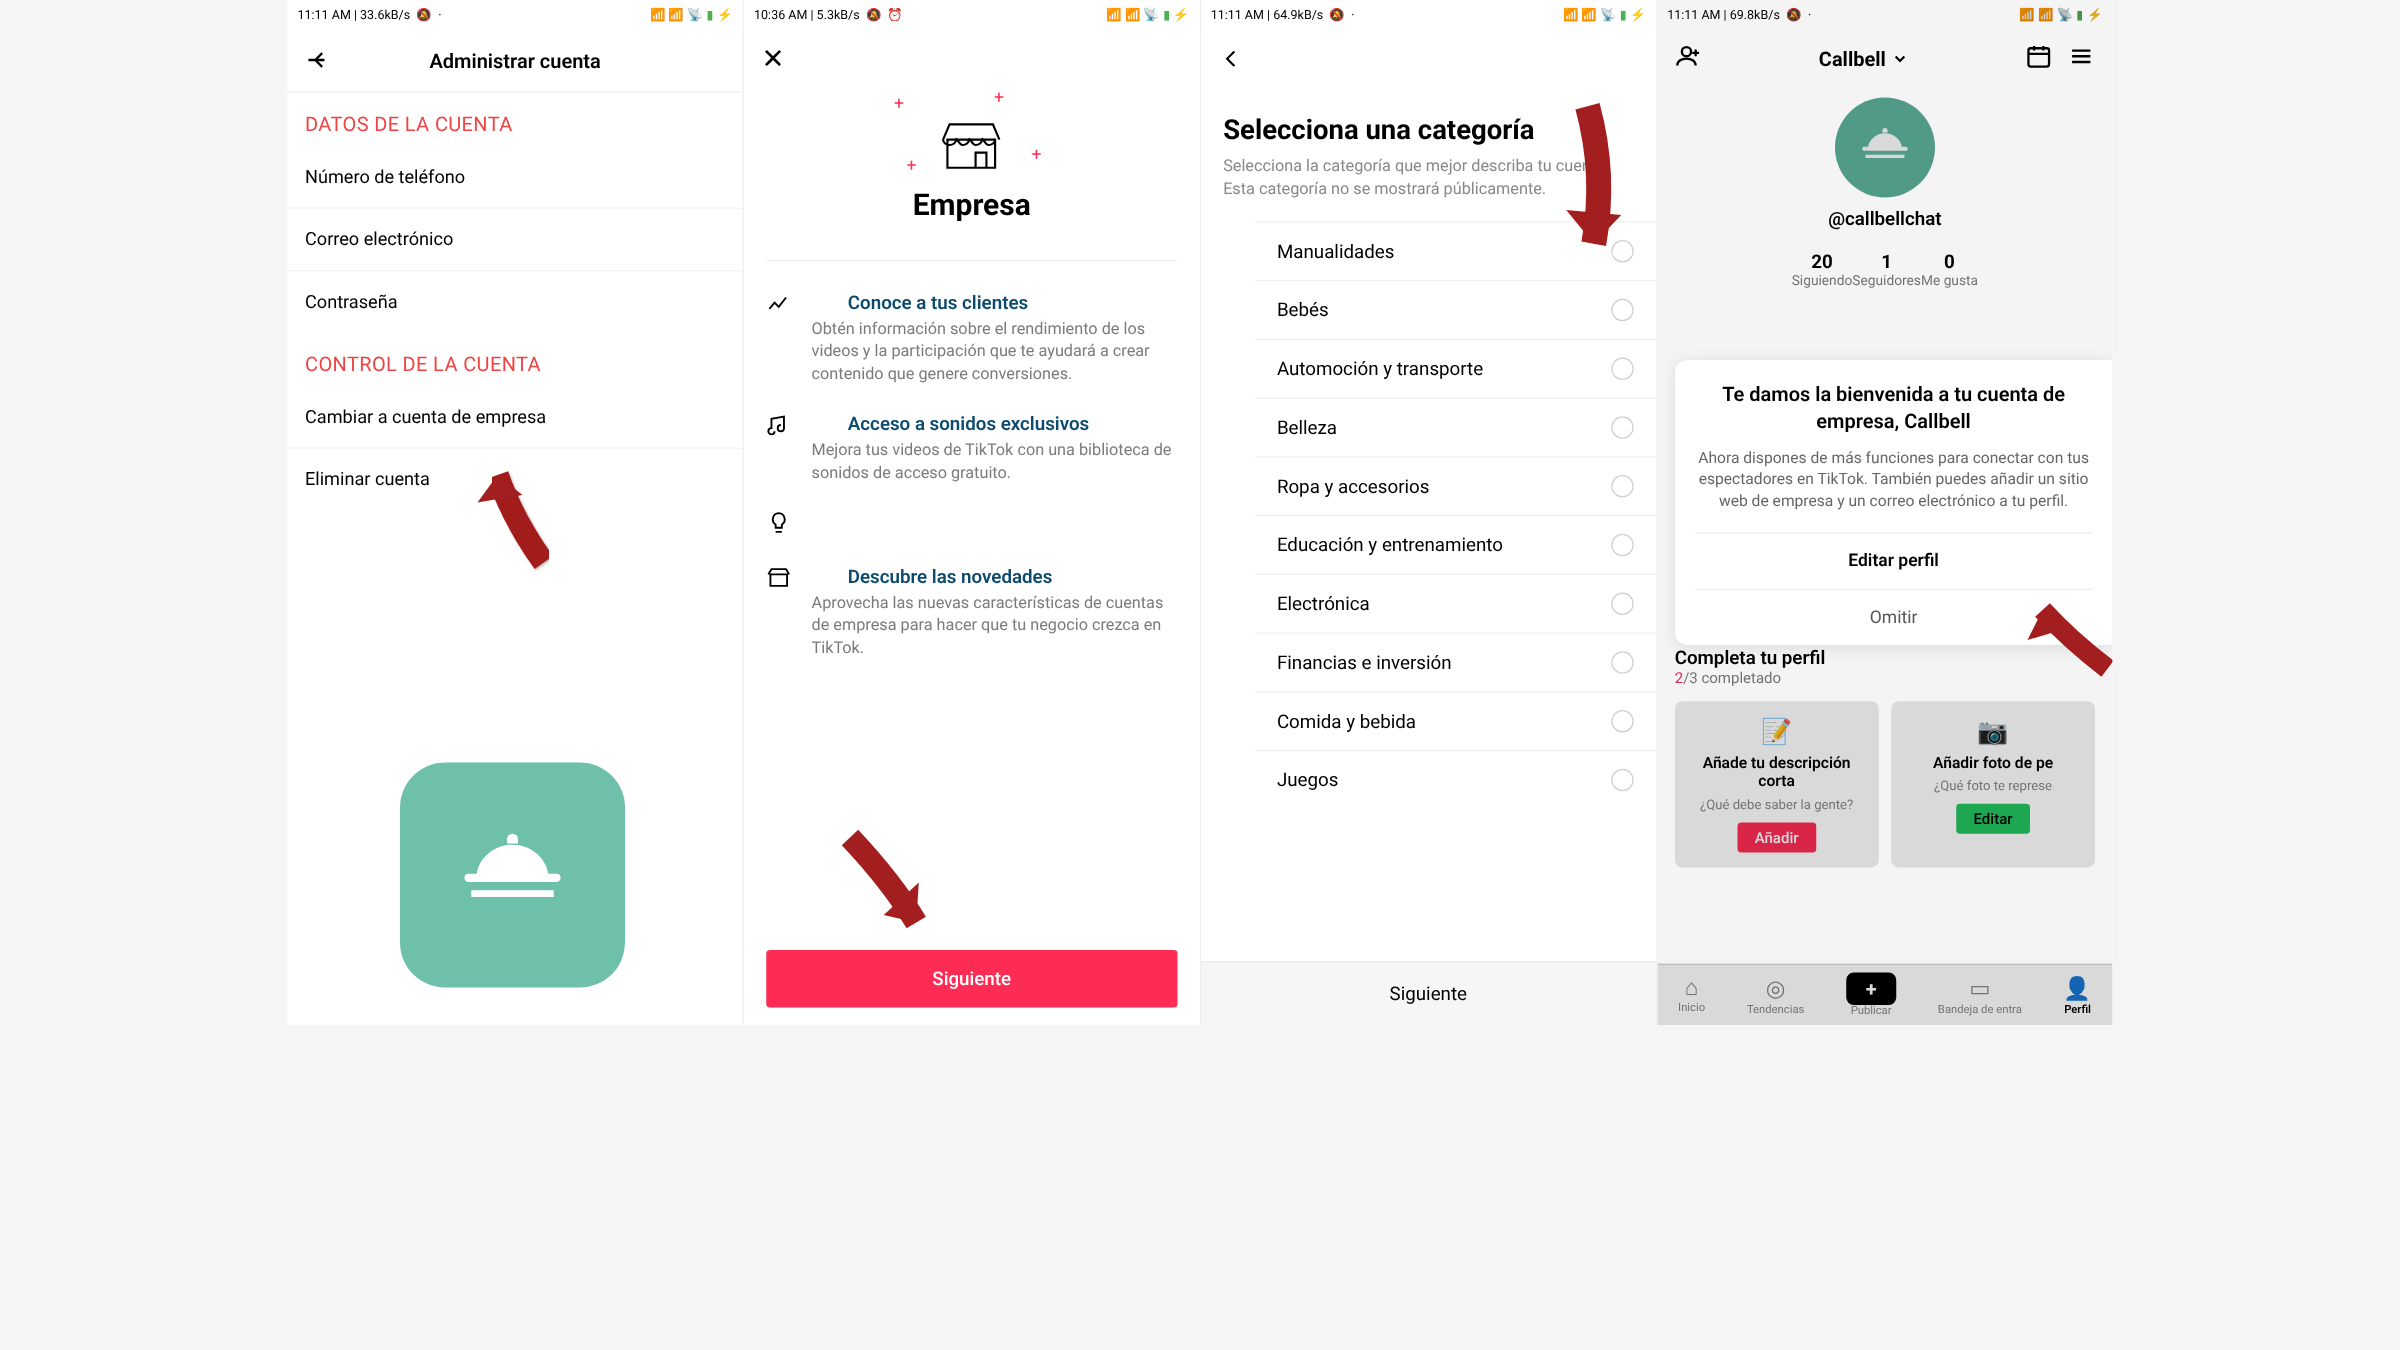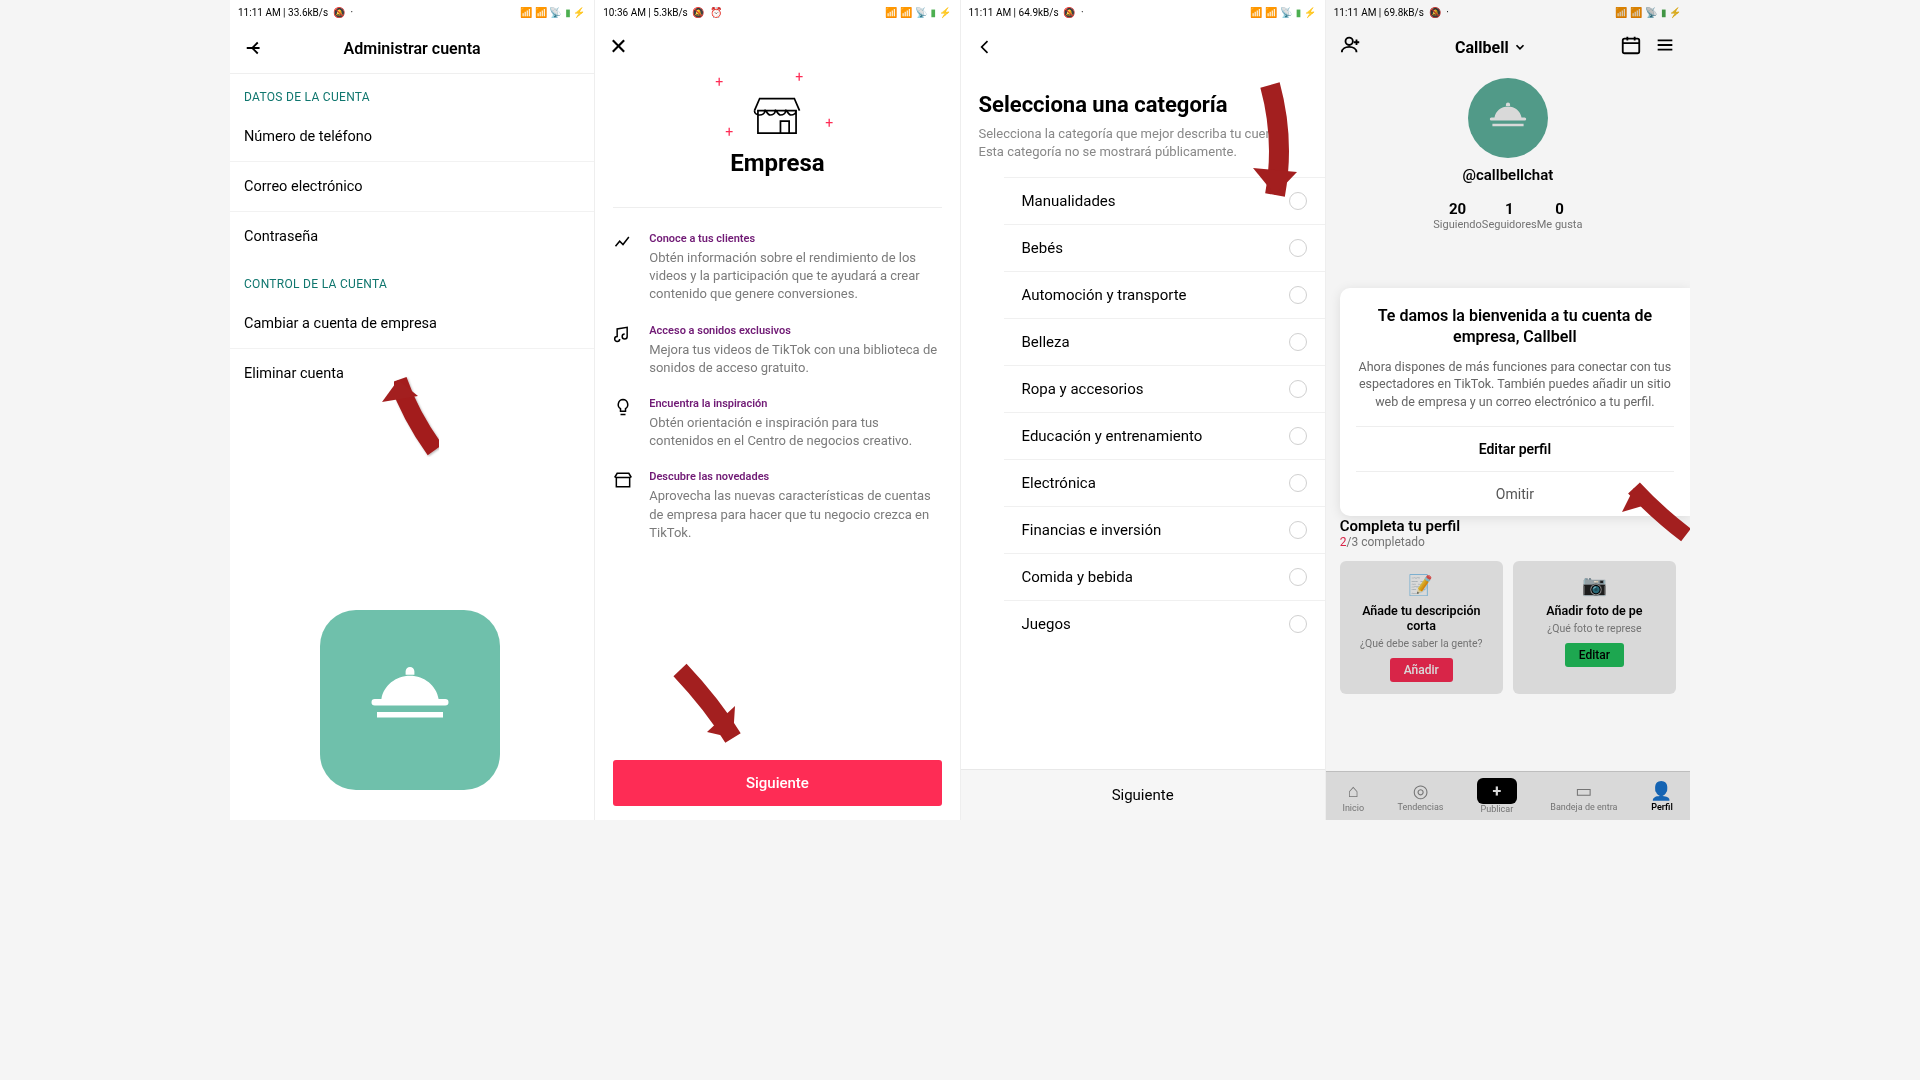--- a/index.html
+++ b/index.html
@@ -9,32 +9,32 @@
 .screen:last-child { border-right: none; }
 
 .status-bar { height: 24px; background: #fff; display: flex; align-items: center; justify-content: space-between; padding: 0 8px; font-size: 10px; color: #000; }
 .status-left { display: flex; align-items: center; gap: 5px; }
 .status-right { display: flex; align-items: center; gap: 3px; }
 
 .header { height: 50px; display: flex; align-items: center; padding: 0 14px; border-bottom: 1px solid #efefef; }
 .header-title { flex: 1; text-align: center; font-size: 16px; font-weight: 600; color: #000; }
 .back-icon { width: 24px; height: 24px; }
 
-.section-label { font-size: 12px; color: #0f766e; padding: 16px 14px 8px; letter-spacing: 0.3px; }
+.section-label { font-size: 16px; color: #ef4444; padding: 16px 14px 8px; letter-spacing: 0.3px; }
 .list-item { padding: 16px 14px; font-size: 14.5px; color: #000; border-bottom: 1px solid #f2f2f2; cursor: pointer; }
 .list-item.nb { border-bottom: none; }
 
 
 .close-x { font-size: 22px; font-weight: 400; color: #000; padding: 10px 14px; }
 .store-illustration { padding: 24px 0 8px; text-align: center; position: relative; }
 .sparkle { position: absolute; color: #fe2c55; font-size: 14px; }
 .big-title { font-size: 24px; font-weight: 700; text-align: center; color: #000; padding-bottom: 30px; border-bottom: 1px solid #eee; margin: 0 18px 14px; }
 .feature-row { display: flex; gap: 14px; padding: 10px 18px; }
 .feature-icon { width: 22px; flex-shrink: 0; color: #000; }
-.feature-text h3 { font-size: 11px; font-weight: 600; color: #701a75; margin-bottom: 4px; }
+.feature-text h3 { font-size: 15px; font-weight: 600; color: #0c4a6e; margin-bottom: 4px; margin-left: 29px; }
 .feature-text p { font-size: 13px; color: #7b7b7b; line-height: 1.4; }
 .primary-btn { margin: 14px 18px; background: #fe2c55; color: #fff; text-align: center; padding: 14px; font-size: 15px; font-weight: 500; border-radius: 3px; cursor: pointer; }
 
 
 .page-title { font-size: 22px; font-weight: 700; color: #000; padding: 18px 18px 8px; }
 .page-sub { font-size: 13px; color: #888; padding: 0 18px 16px; line-height: 1.4; }
 .cat-item { display: flex; align-items: center; justify-content: space-between; padding: 14px 18px; font-size: 15px; color: #000; border-top: 1px solid #f0f0f0; cursor: pointer; margin-left: 43px; }
 .radio { width: 18px; height: 18px; border: 1.5px solid #d0d0d0; border-radius: 50%; }
 .bottom-btn { padding: 16px; text-align: center; font-size: 15px; color: #000; background: #f6f6f6; border-top: 1px solid #e8e8e8; cursor: pointer; margin-top: auto; }
 
@@ -174,24 +174,20 @@
           </svg></div>
     <div class="feature-text">
           <h3>Acceso a sonidos exclusivos</h3>
           <p>Mejora tus videos de TikTok con una biblioteca de sonidos de acceso gratuito.</p>
         </div>
   </div>
   <div class="feature-row">
     <div class="feature-icon"><svg viewBox="0 0 24 24" width="20" height="20" fill="none" stroke="#000" stroke-width="1.8">
             <path d="M12 3a6 6 0 00-3 11v3h6v-3a6 6 0 00-3-11zM9 21h6"></path>
           </svg></div>
-    <div class="feature-text">
-          <h3>Encuentra la inspiración</h3>
-          <p>Obtén orientación e inspiración para tus contenidos en el Centro de negocios creativo.</p>
-        </div>
   </div>
   <div class="feature-row">
     <div class="feature-icon"><svg viewBox="0 0 24 24" width="20" height="20" fill="none" stroke="#000" stroke-width="1.8">
             <path d="M4 9h16v11H4zM2 9l3-5h14l3 5"></path>
           </svg></div>
     <div class="feature-text">
           <h3>Descubre las novedades</h3>
           <p>Aprovecha las nuevas características de cuentas de empresa para hacer que tu negocio crezca en TikTok.</p>
         </div>
   </div>

